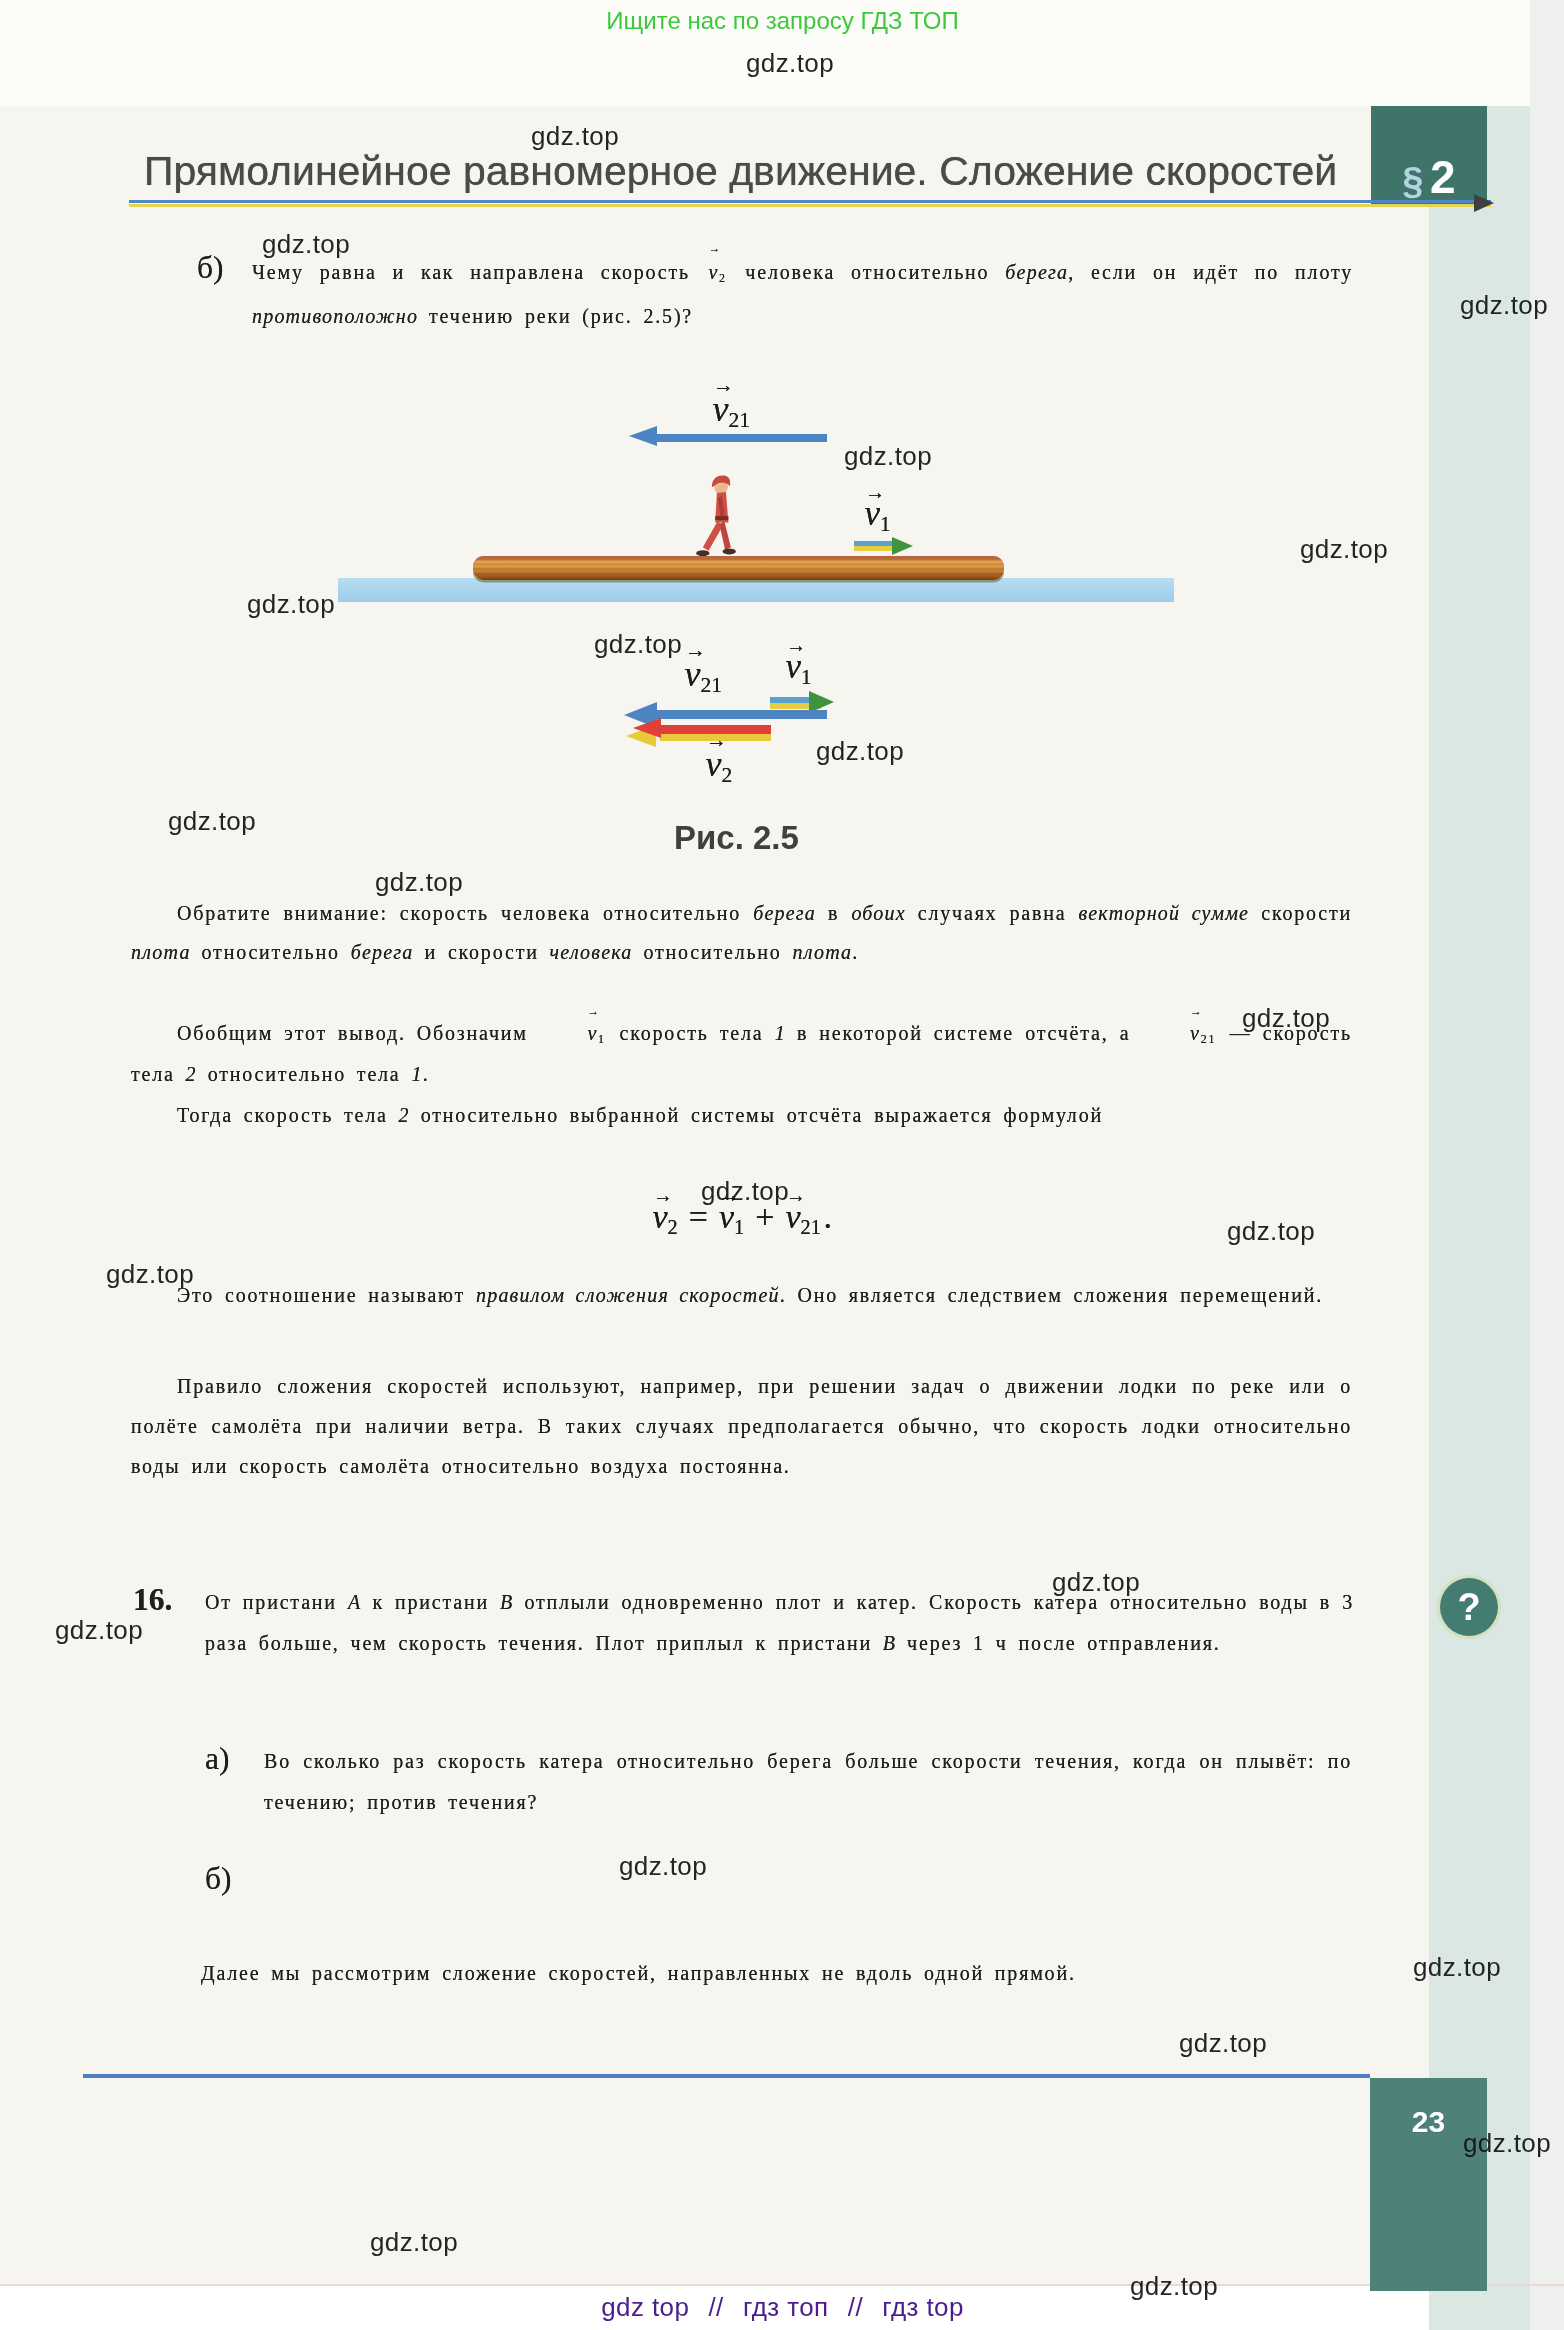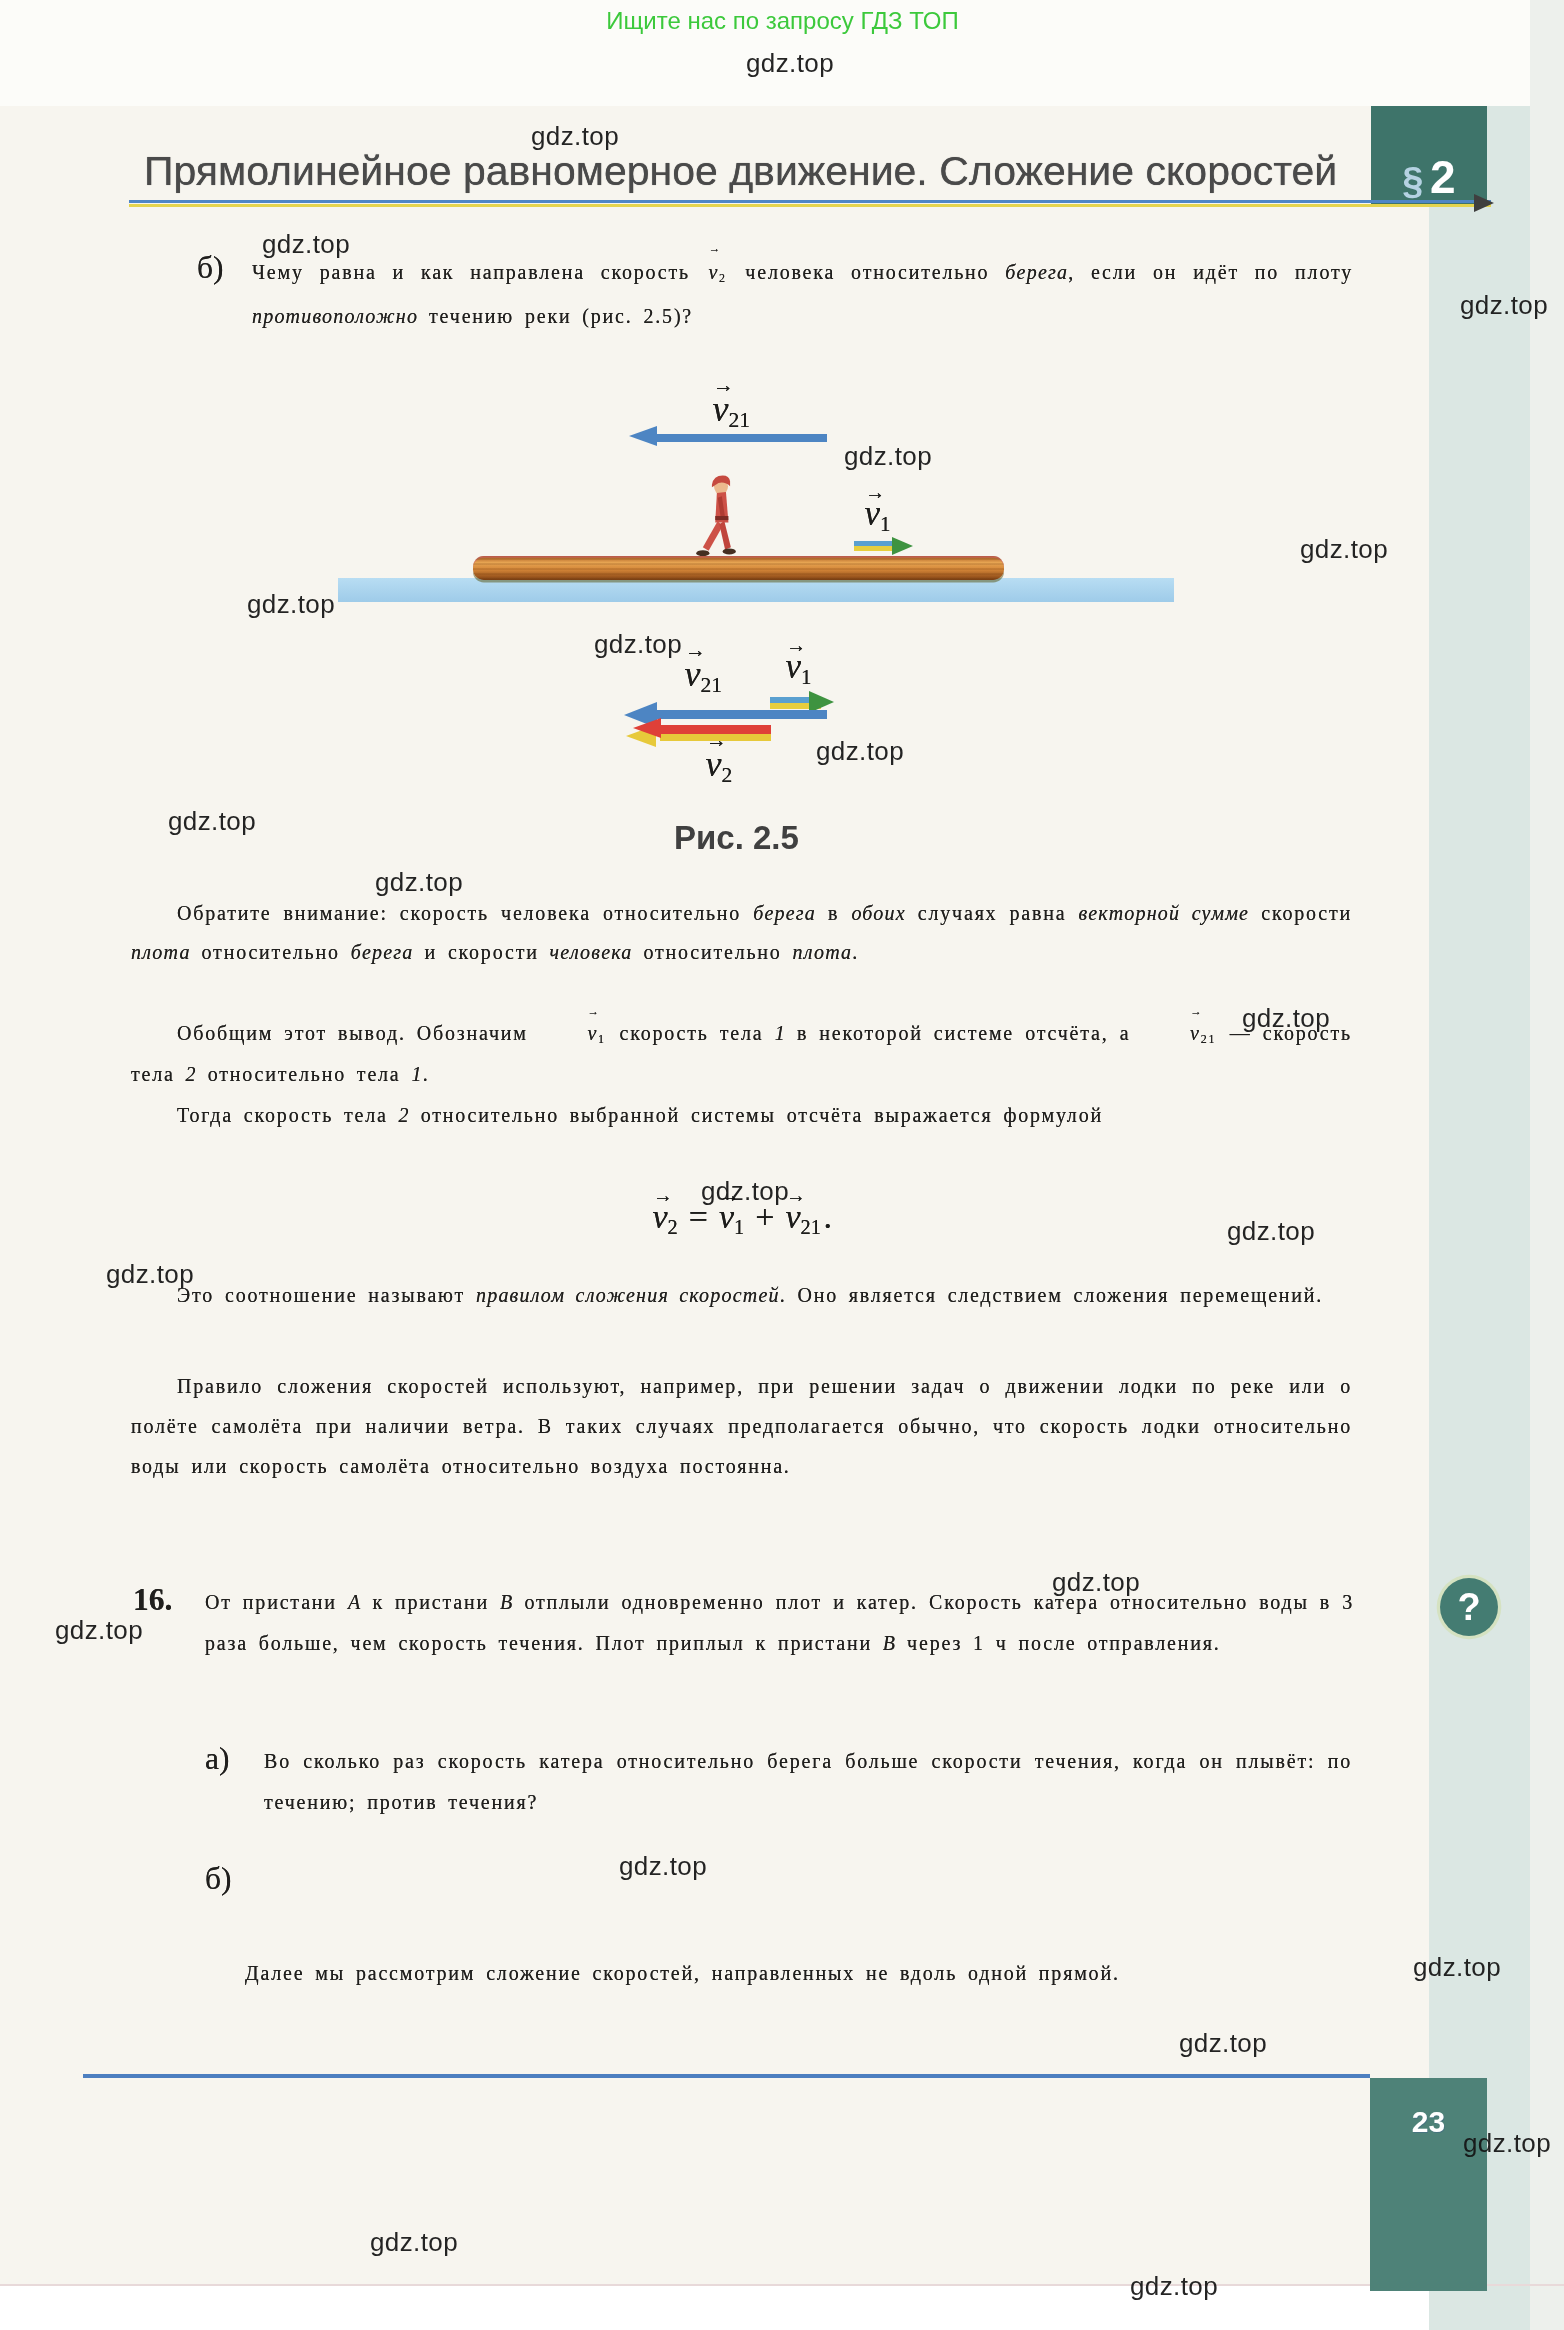--- a/index.html
+++ b/index.html
@@ -158,21 +158,21 @@
   <div class="para" style="left:131px;top:1366px;width:1221px;line-height:40px;text-indent:46px;"><span>Правило сложения скоростей используют, например, при решении задач о движении лодки по реке или о полёте самолёта при наличии ветра. В таких случаях предполагается обычно, что скорость лодки относительно воды или скорость самолёта относительно воздуха постоянна.</span></div>
 
   <div class="plabel" style="left:133px;top:1582px;font-weight:bold;">16.</div>
   <div class="para" style="left:205px;top:1582px;width:1149px;line-height:41px;"><span>От пристани </span><i>А</i><span> к пристани </span><i>В</i><span> отплыли одновременно плот и катер. Скорость катера относительно воды в 3 раза больше, чем скорость течения. Плот приплыл к пристани </span><i>В</i><span> через 1 ч после отправления.</span></div>
 
   <div class="plabel" style="left:205px;top:1741px;">а)</div>
   <div class="para" style="left:264px;top:1741px;width:1088px;line-height:41px;"><span>Во сколько раз скорость катера относительно берега больше скорости течения, когда он плывёт: по течению; против течения?</span></div>
 
   <div class="plabel" style="left:205px;top:1861px;">б)</div>
 
-  <div class="para" style="left:135px;top:1953px;width:1217px;line-height:41px;text-indent:66px;margin-left:44px;"><span>Далее мы рассмотрим сложение скоростей, направленных не вдоль одной прямой.</span></div>
+  <div class="para" style="left:135px;top:1953px;width:1217px;line-height:41px;text-indent:66px;"><span>Далее мы рассмотрим сложение скоростей, направленных не вдоль одной прямой.</span></div>
 
   <div class="qcircle">?</div>
   <div class="bottom-rule"></div>
   <div class="pagenum-box">
     <span class="n">23</span>
   </div>
 
   <div class="watermark" style="left:746px;top:48px;">gdz.top</div>
   <div class="watermark" style="left:531px;top:121px;">gdz.top</div>
   <div class="watermark" style="left:262px;top:229px;">gdz.top</div>
@@ -190,15 +190,22 @@
   <div class="watermark" style="left:106px;top:1259px;">gdz.top</div>
   <div class="watermark" style="left:1052px;top:1567px;">gdz.top</div>
   <div class="watermark" style="left:55px;top:1615px;">gdz.top</div>
   <div class="watermark" style="left:619px;top:1851px;">gdz.top</div>
   <div class="watermark" style="left:1413px;top:1952px;">gdz.top</div>
   <div class="watermark" style="left:1179px;top:2028px;">gdz.top</div>
   <div class="watermark" style="left:1463px;top:2128px;">gdz.top</div>
   <div class="watermark" style="left:370px;top:2227px;">gdz.top</div>
   <div class="watermark" style="left:1130px;top:2271px;">gdz.top</div>
 
+  <div class="footer-links">
+    <a>gdz top</a>
+    <span class="sep">//</span>
+    <a>гдз топ</a>
+    <span class="sep">//</span>
+    <a>гдз top</a>
+  </div>
 
 </div>
 
 
 </body></html>

